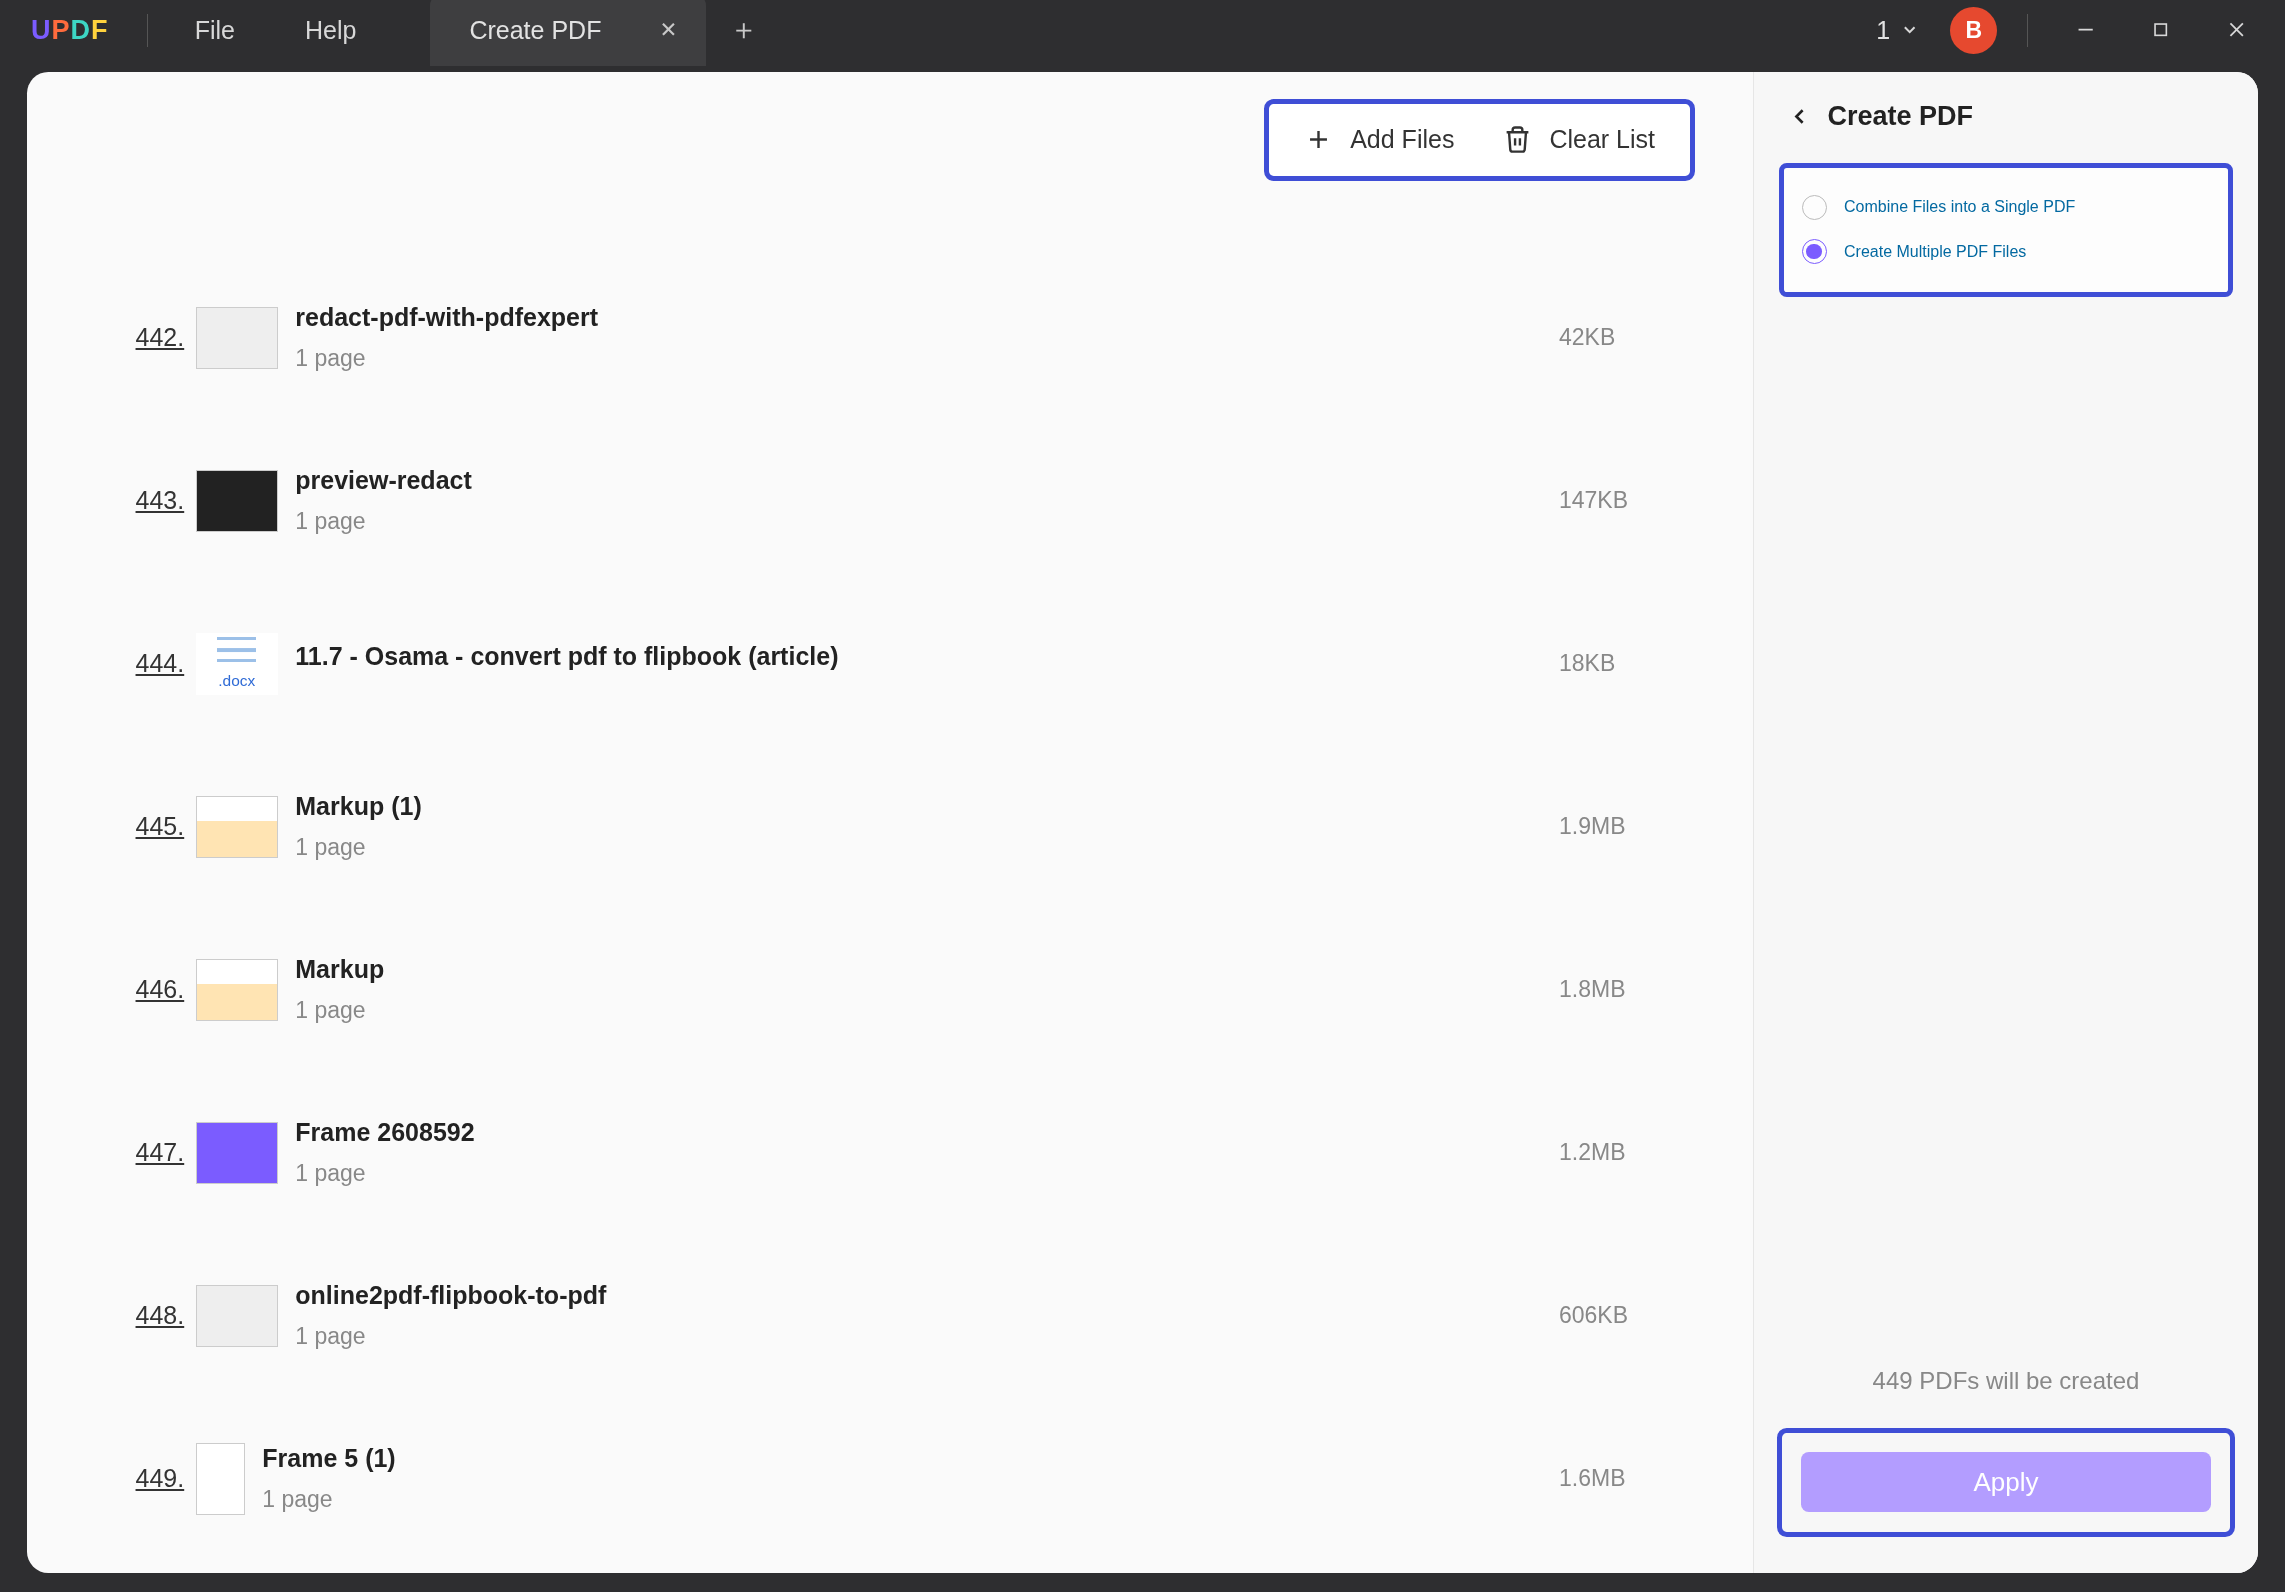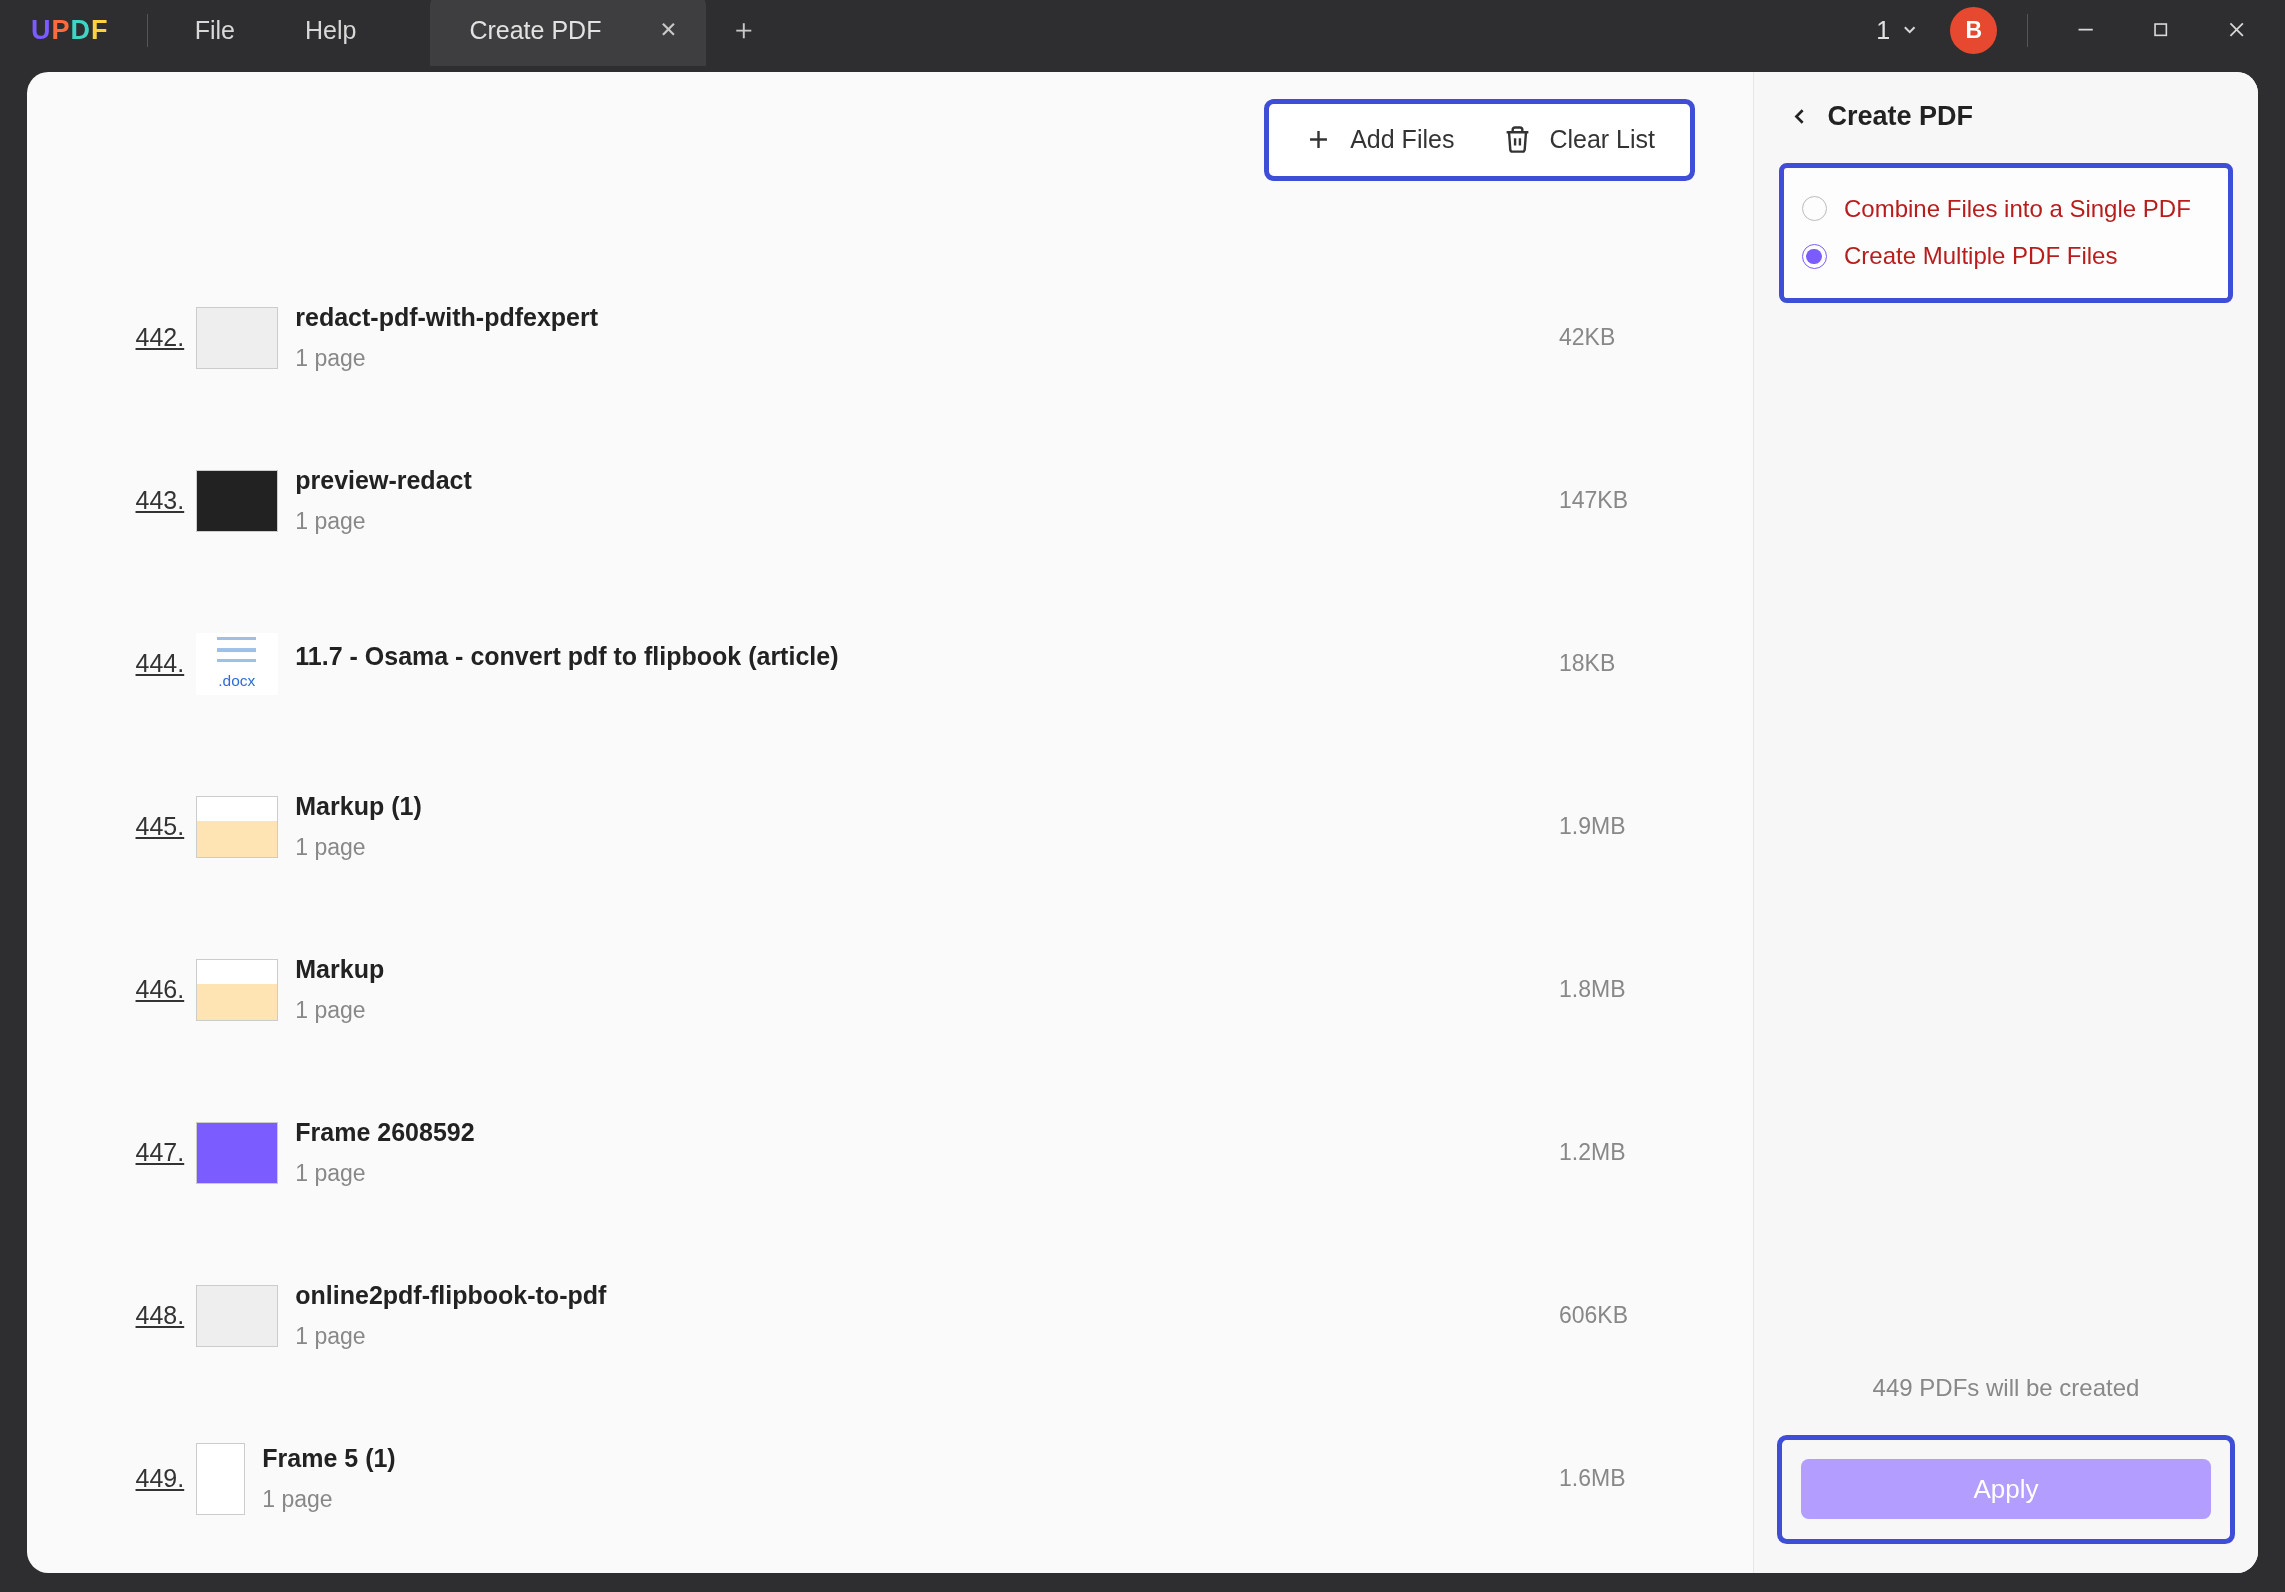--- a/index.html
+++ b/index.html
@@ -41,26 +41,26 @@
 .row-name { font-size: 25px; font-weight: 600; color: #222; margin-bottom: 13.6px; }
 .row-pages { font-size: 23px; color: #888; }
 .row-size { width: 155px; font-size: 23px; color: #888; text-align: left; }
 
 
 .sidebar { width: 505px; border-left: 1px solid #e6e6e6; background: #f7f7f7; display: flex; flex-direction: column; position: relative; }
 .sidebar-header { display: flex; align-items: center; gap: 15.5px; padding: 29px 33px 25px; }
 .sidebar-header svg { width: 25px; height: 25px; }
 .sidebar-title { font-size: 27px; font-weight: 700; color: #222; }
 .options-box { margin: 5.8px 25px 0; border: 5.8px solid #3f4ed6; border-radius: 7.8px; padding: 17.5px 17.5px; background: #fdfdfd; }
-.opt { display: flex; align-items: center; gap: 17.5px; padding: 9.7px 0; font-size: 24px; color: #b91c1c; cursor: pointer; }
+.opt { display: flex; align-items: center; gap: 17.5px; padding: 9.7px 0; font-size: 16px; color: #0369a1; cursor: pointer; }
 .radio { width: 25px; height: 25px; border-radius: 50%; border: 1.9px solid #bbb; display: inline-block; position: relative; }
 .radio.selected { border-color: #7b5cff; }
 .radio.selected::after { content:""; position:absolute; inset:3.9px; border-radius:50%; background:#7b5cff; }
 
-.sidebar-footer { position: absolute; bottom: 29px; left: 0; right: 0; padding: 0 23px; }
+.sidebar-footer { position: absolute; bottom: 36px; left: 0; right: 0; padding: 0 23px; }
 .status-text { text-align: center; font-size: 24px; color: #888; margin-bottom: 33px; }
 .apply-box { border: 5.8px solid #3f4ed6; border-radius: 9.7px; padding: 19.4px; }
 .apply-btn { width: 100%; height: 60px; border: none; border-radius: 7.8px; background: #b39dff; color: #fff; font-size: 26px; cursor: pointer; }
 
 
 .t-grey { background: linear-gradient(#eee, #eee); }
 .t-dark { background: #222; }
 .t-purple { background: #7b5cff; }
 .t-mix { background: linear-gradient(#fff 40%, #ffe4b3 40%); }
 .t-narrow { width: 49px; height: 72px; }

